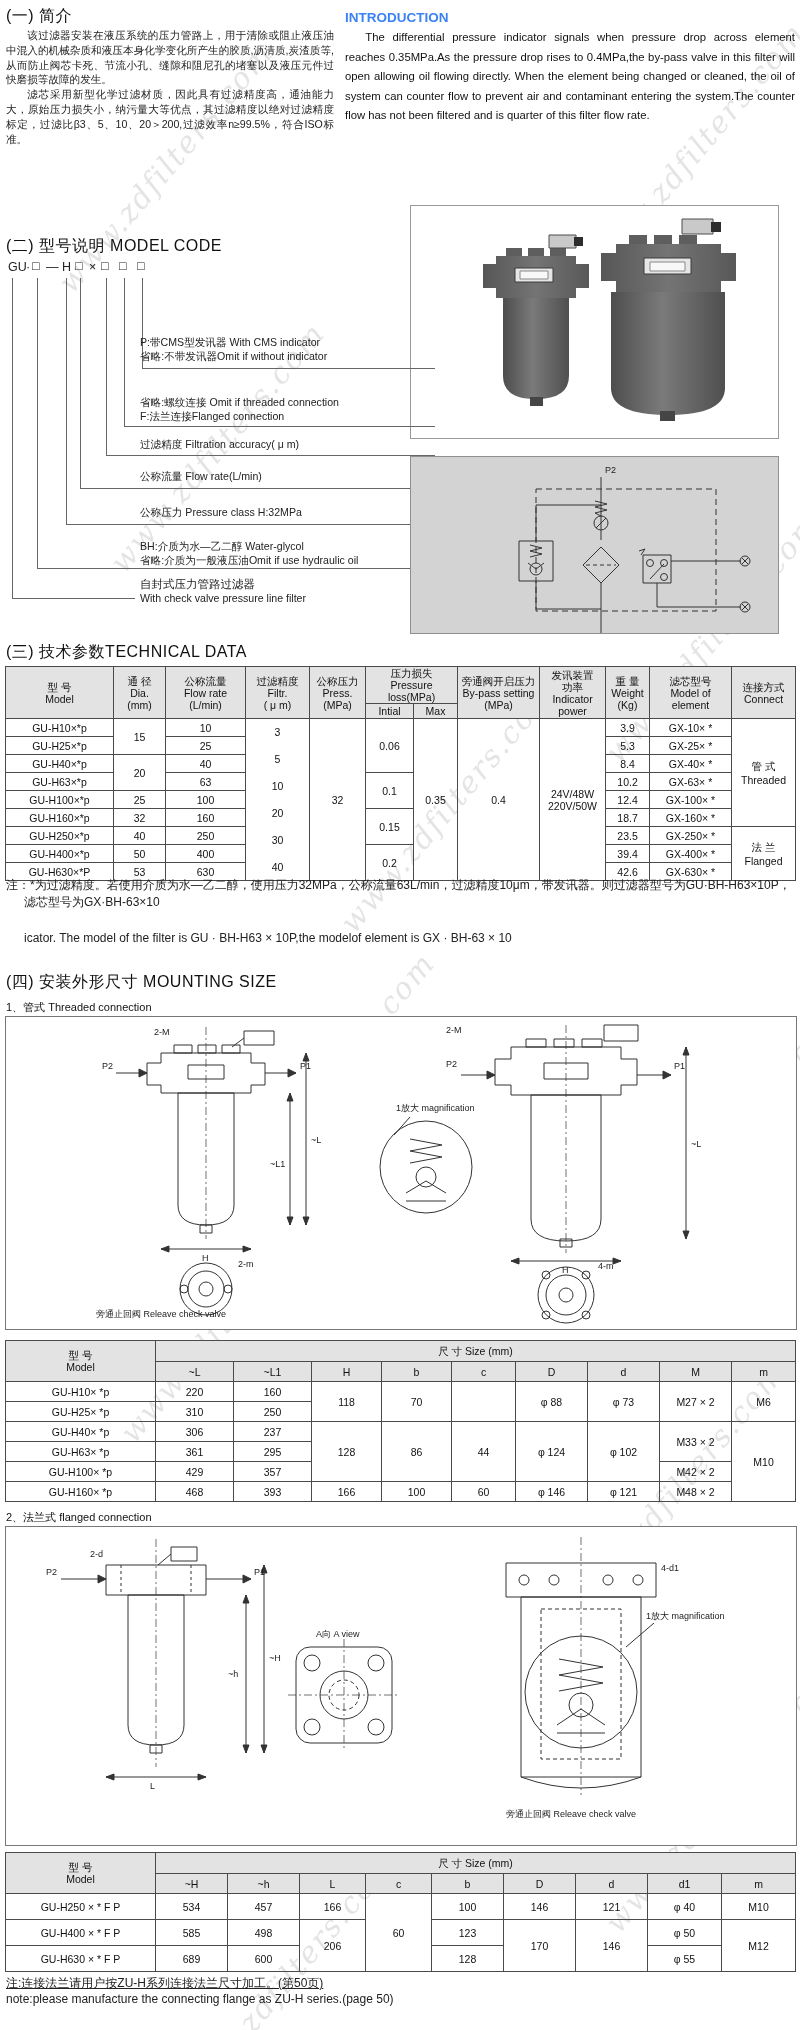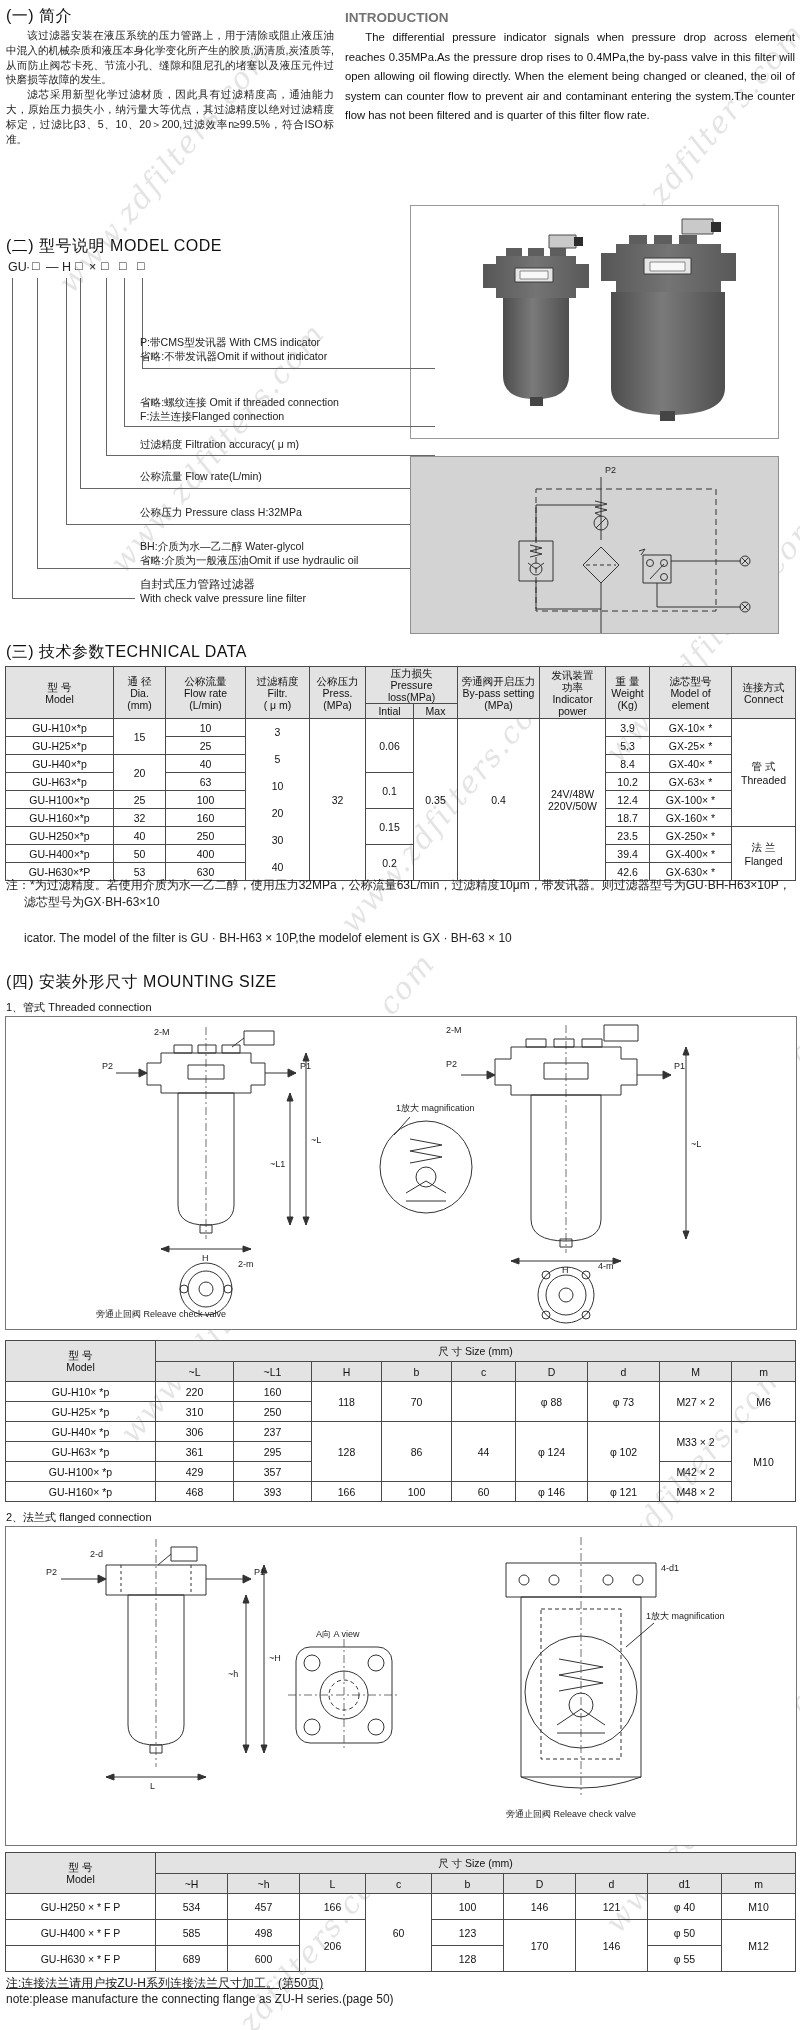--- a/index.html
+++ b/index.html
@@ -3,21 +3,21 @@
 <meta charset="utf-8">
 <style>
   html,body{margin:0;padding:0;background:#fff;}
   .page{position:relative;width:800px;height:2030px;background:#fff;overflow:hidden;
         font-family:"Liberation Sans","DejaVu Sans",sans-serif;color:#1a1a1a;}
   .abs{position:absolute;}
   .hd{font-size:16px;color:#111;letter-spacing:.5px;}
   .hd2{font-size:11px;color:#111;}
   .cnp{font-size:10.6px;line-height:14.8px;text-align:justify;text-indent:2em;color:#222;margin:0;}
   .enp{font-size:11.3px;line-height:19.6px;text-align:justify;text-indent:1.8em;color:#111;margin:0 0 2px 0;}
-  .entitle{font-size:13.5px;font-weight:bold;color:#737373;}
+  .entitle{font-size:13.5px;font-weight:bold;color:#3b82f6;}
   .pre{white-space:pre-line;}
   .codechar{position:absolute;font-size:12.5px;color:#222;}
   .vline{position:absolute;width:1px;background:#666;}
   .hline{position:absolute;height:1px;background:#666;}
   .mlabel{position:absolute;left:140px;font-size:10.6px;line-height:13.5px;color:#222;white-space:nowrap;}
   .photo-box{position:absolute;border:1px solid #999;background:#fff;}
   .circuit-box{position:absolute;border:1px solid #909090;background:#d3d3d3;}
   .draw-box{position:absolute;border:1px solid #777;background:#fff;}
   table{border-collapse:collapse;table-layout:fixed;}
   td,th{border:1px solid #4a4a4a;font-size:10.5px;text-align:center;vertical-align:middle;

